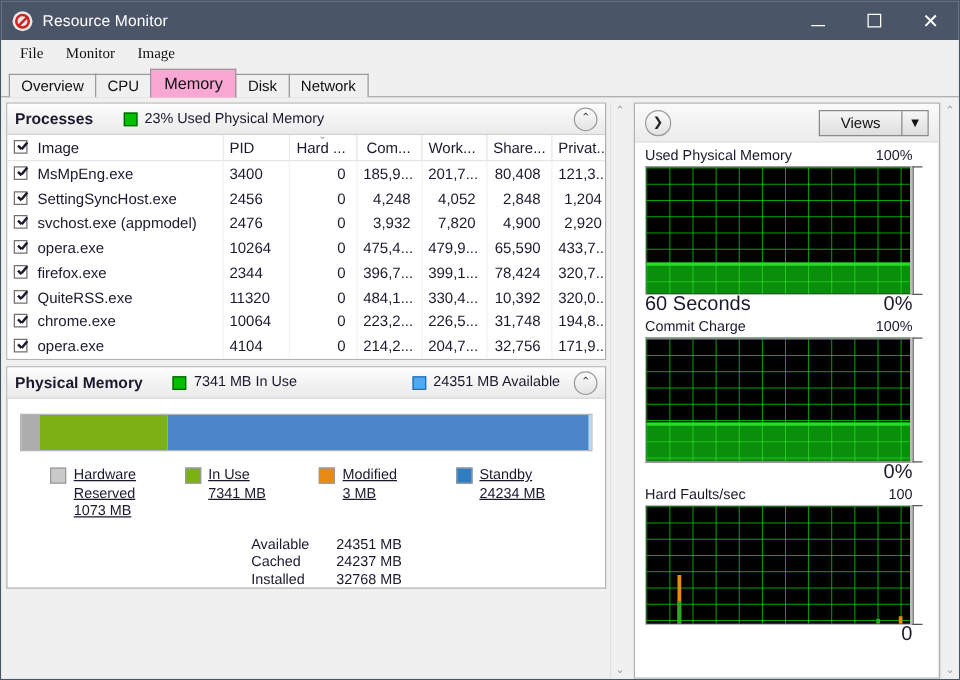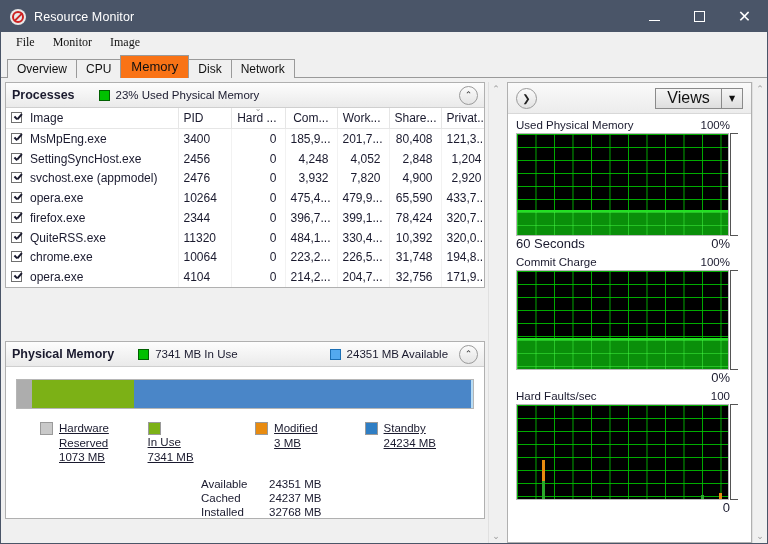--- a/index.html
+++ b/index.html
@@ -30,27 +30,27 @@
 
   
   .menubar{height:21px;background:#f0f0f0;display:flex;align-items:center;padding-left:6px;flex:0 0 auto;font-family:Liberation Serif, serif;}
   .menu-item{padding:2px 9px;font-size:12px;color:#111;}
 
   
   .tabstrip{height:24px;background:#f0f0f0;display:flex;align-items:flex-end;padding-left:6px;
             position:relative;flex:0 0 auto;border-bottom:1px solid #9a9a9a;box-sizing:content-box;}
   .tab{height:18px;line-height:18px;padding:0 9px;font-size:12px;background:#f0f0f0;
        border:1px solid #9a9a9a;border-bottom:none;margin-right:-1px;color:#111;position:relative;top:1px;}
-  .tab.active{height:22px;line-height:21px;background:#f97316;border-color:#9a9a9a;z-index:3;top:1px;
+  .tab.active{height:22px;line-height:21px;background:#f9a8d4;border-color:#9a9a9a;z-index:3;top:1px;
               font-size:13px;padding:0 10px;}
 
   
   .content{flex:1 1 auto;display:flex;background:#f0f0f0;overflow:hidden;position:relative;padding:4px 0 0 0;box-sizing:border-box;}
 
-  .leftpane{width:484px;display:flex;flex-direction:column;padding:0 0 0 4px;box-sizing:border-box;position:relative;gap:48px;}
+  .leftpane{width:484px;display:flex;flex-direction:column;padding:0 0 0 4px;box-sizing:border-box;position:relative;}
   .rightpane{flex:1 1 auto;display:flex;flex-direction:column;padding:0 0 0 4px;box-sizing:border-box;position:relative;}
 
   
   .vscroll{width:14px;background:#f0f0f0;border-left:1px solid #e0e0e0;
            display:flex;flex-direction:column;align-items:center;justify-content:space-between;flex:0 0 auto;}
   .vscroll .arrow{font-size:9px;color:#9a9a9a;height:14px;line-height:14px;font-family:"DejaVu Sans",sans-serif;}
   .vscroll .track{flex:1 1 auto;width:14px;}
 
   
   .group{background:#fff;border:1px solid #b0b0b0;box-sizing:border-box;display:flex;flex-direction:column;}
@@ -98,42 +98,42 @@
   
   .rp-box{background:#fff;border:1px solid #b0b0b0;box-sizing:border-box;display:flex;flex-direction:column;
           flex:1 1 auto;overflow:hidden;}
   .rp-head{height:30px;display:flex;align-items:center;padding:0 8px;flex:0 0 auto;
            background:linear-gradient(#fafafa,#ececec);border-bottom:1px solid #d8d8d8;}
   .rp-expand{width:19px;height:19px;border-radius:50%;border:1px solid #9a9a9a;
              background:linear-gradient(#fbfbfb,#e2e2e2);display:flex;align-items:center;justify-content:center;
              font-size:10px;color:#222;font-family:"DejaVu Sans",sans-serif;font-weight:bold;}
   .views-btn{margin-left:auto;height:21px;min-width:88px;border:1px solid #8a8a8a;
              background:linear-gradient(#f6f6f6,#dedede);display:flex;align-items:center;box-sizing:border-box;}
-  .views-btn .lbl{flex:1 1 auto;text-align:center;font-size:16px;color:#111;padding:0 8px;}
+  .views-btn .lbl{flex:1 1 auto;text-align:center;font-size:12px;color:#111;padding:0 8px;}
   .views-btn .arw{width:20px;height:100%;border-left:1px solid #8a8a8a;display:flex;align-items:center;
                   justify-content:center;font-size:8px;font-family:"DejaVu Sans",sans-serif;color:#111;}
 
   .graphs{flex:1 1 auto;padding:4px 8px 6px 8px;display:flex;flex-direction:column;overflow:hidden;}
   .gwrap{display:flex;flex-direction:column;margin-bottom:4px;}
   .glabels{display:flex;justify-content:space-between;font-size:11.5px;color:#1a1a2e;line-height:15px;}
   .gmain{display:flex;}
   .gplot{flex:1 1 auto;border:1px solid #b8b8b8;background:#000;position:relative;overflow:hidden;box-sizing:border-box;}
   .grid{position:absolute;inset:0;
         background-image:linear-gradient(to right, rgba(0,200,0,.85) 1px, transparent 1px),
                          linear-gradient(to bottom, rgba(0,200,0,.85) 1px, transparent 1px);}
   .fill{position:absolute;left:0;right:0;bottom:0;background:#0a8f0a;border-top:2px solid #24e024;}
   .fill .gridover{position:absolute;inset:0;
         background-image:linear-gradient(to right, rgba(70,255,70,.5) 1px, transparent 1px),
                          linear-gradient(to bottom, rgba(70,255,70,.45) 1px, transparent 1px);}
   .gaxis{width:14px;position:relative;}
   .gaxis .bracket{position:absolute;right:5px;top:0;bottom:0;width:7px;
                   border-left:1px solid #555;border-top:1px solid #555;border-bottom:1px solid #555;}
   .spike{position:absolute;bottom:0;width:3px;background:#e88b10;}
   .spike i{position:absolute;left:0;right:0;bottom:0;background:#2aa82a;display:block;}
-  .bottomlab{display:flex;justify-content:space-between;font-size:13px;color:#1a1a2e;line-height:15px;}
+  .bottomlab{display:flex;justify-content:space-between;font-size:16px;color:#1a1a2e;line-height:15px;}
 </style>
 </head>
 <body>
 
 <div class="window">
 
   <div class="titlebar">
     <div class="title-icon"></div>
     <div class="title-text">Resource Monitor</div>
     <div class="title-btns">
@@ -306,21 +306,21 @@
 
           <div class="mem-legend">
             <div class="leg" style="width:86px;">
               <div class="box" style="background:#c9c9c9;"></div>
               <div class="txt">
                 <div>Hardware</div>
                 <div>Reserved</div>
                 <div>1073 MB</div>
               </div>
             </div>
-            <div class="leg" style="width:86px;flex-direction:column;">
+            <div class="leg" style="width:86px;">
               <div class="box" style="background:#7cb116;"></div>
               <div class="txt">
                 <div>In Use</div>
                 <div>7341 MB</div>
               </div>
             </div>
             <div class="leg" style="width:88px;">
               <div class="box" style="background:#e88b10;"></div>
               <div class="txt">
                 <div>Modified</div>

